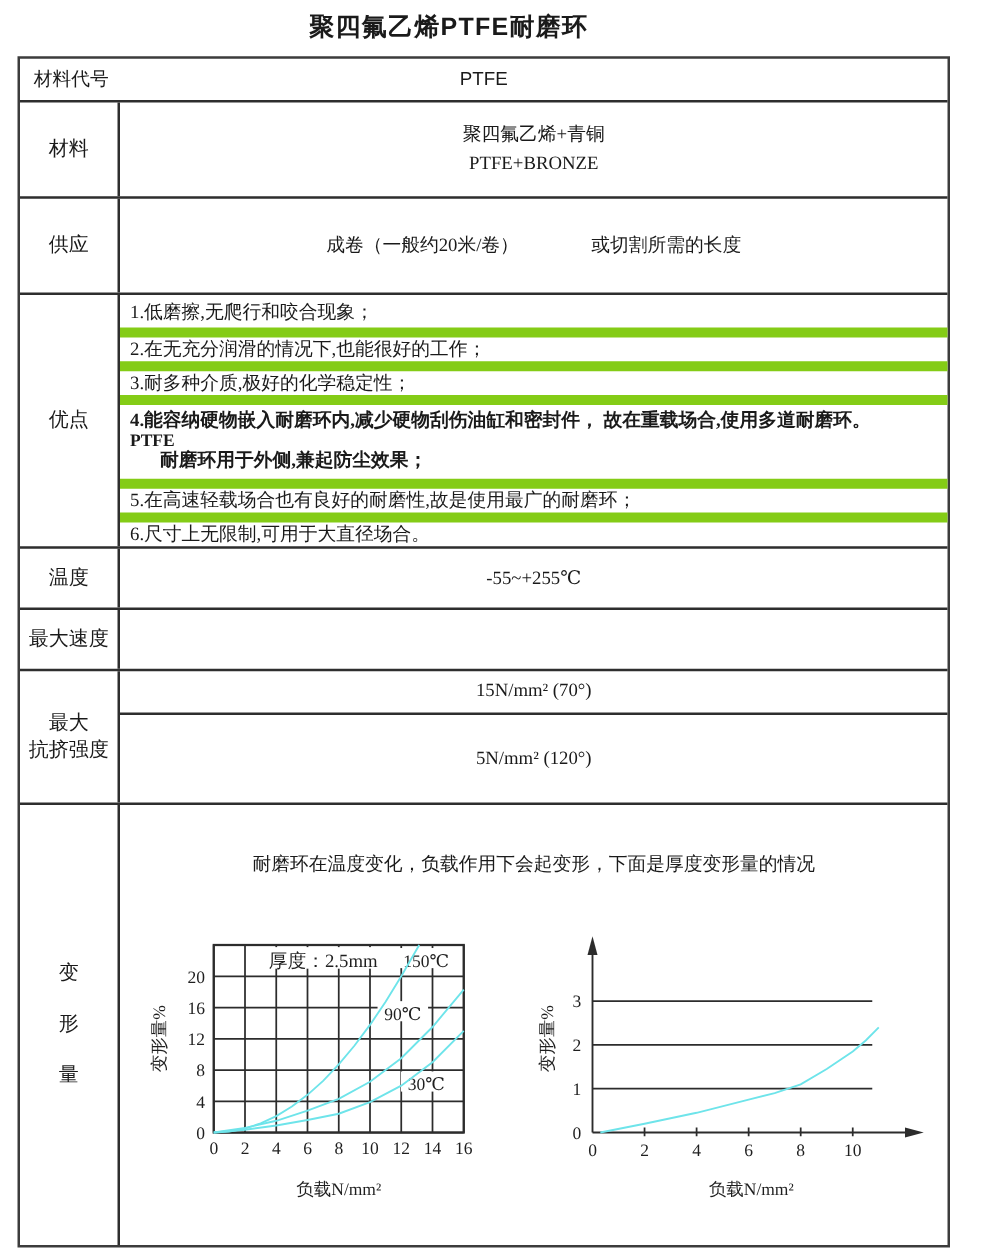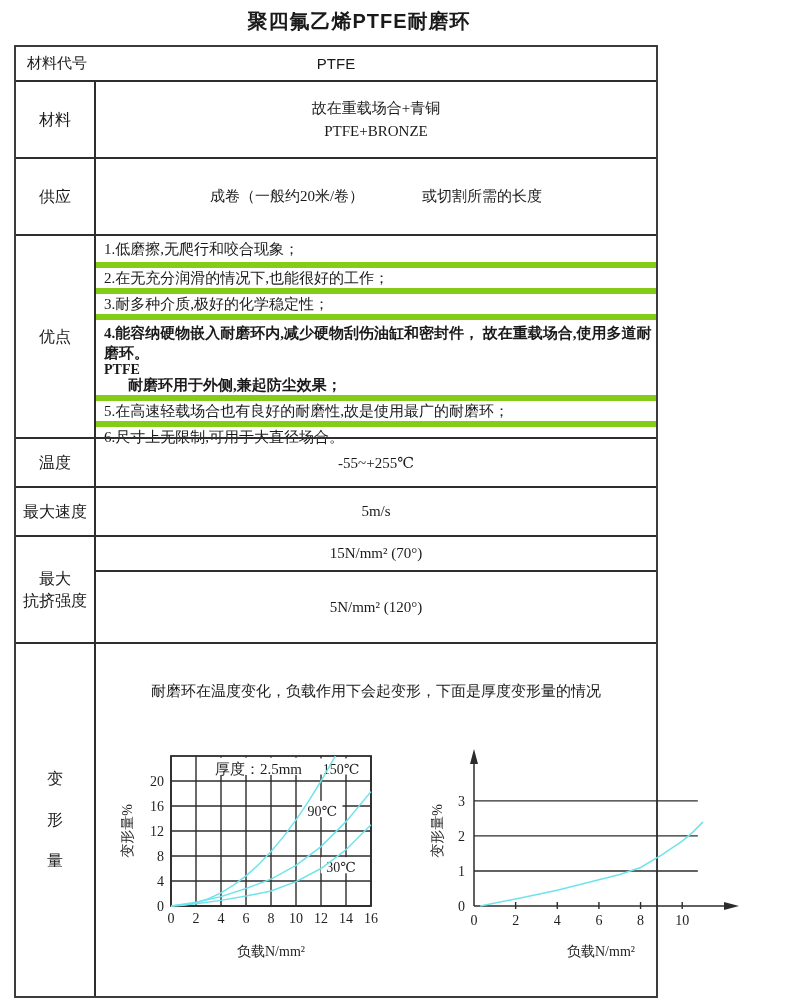--- a/index.html
+++ b/index.html
@@ -7,21 +7,21 @@
     width:798px;height:1003px;position:relative;background:#ffffff;
     font-family:"Liberation Serif","DejaVu Serif",serif;color:#1a1a1a;
     overflow:hidden;
   }
   .page-title{
     position:absolute;top:8px;left:0;width:718px;text-align:center;
     font-family:"Liberation Sans","DejaVu Sans",sans-serif;
     font-size:20px;font-weight:bold;letter-spacing:1px;
   }
   .tbl{
-    position:absolute;left:14px;top:45px;width:644px;height:953px;
+    position:absolute;left:14px;top:45px;width:746px;height:953px;
     border:2px solid #3c3c3c;box-sizing:border-box;
     display:flex;flex-direction:column;background:#fff;
   }
   .row{display:flex;flex-direction:row;box-sizing:border-box;}
   .row + .row{border-top:2px solid #2e2e2e;}
   .lblcell{
     width:80px;flex:0 0 80px;border-right:2px solid #2e2e2e;box-sizing:border-box;
     display:flex;flex-direction:column;align-items:center;justify-content:center;
     font-size:16px;text-align:center;line-height:22px;
   }
@@ -35,21 +35,21 @@
   .r3{height:77px;flex:0 0 77px;}
   .r4{height:203px;flex:0 0 203px;}
   .r5{height:49px;flex:0 0 49px;}
   .r6{height:49px;flex:0 0 49px;}
   .r7{height:107px;flex:0 0 107px;}
   .r8{flex:1 1 auto;}
   .two-line{text-align:center;font-size:15px;line-height:23px;}
   .supply-gap{display:inline-block;width:58px;}
   .adv-col{flex:1;display:flex;flex-direction:column;}
   .adv-item{box-sizing:border-box;padding-left:8px;font-size:15px;display:flex;align-items:center;}
-  .adv-item + .adv-item{border-top:6px solid #84cc16;}
+  .adv-item + .adv-item{border-top:8px solid #84cc16;}
   .adv-i1,.adv-i2,.adv-i3,.adv-i5,.adv-i6{flex:0 0 26px;}
   .adv-i4{flex:1 1 auto;display:block;padding-top:3px;line-height:20px;font-weight:bold;}
   .adv-i4 .l2{font-size:14px;line-height:13px;display:block;}
   .adv-i4 .l3{display:block;padding-left:24px;line-height:19px;}
   .center-val{font-size:15px;}
   .strength-col{flex:1;display:flex;flex-direction:column;}
   .strength-cell{box-sizing:border-box;display:flex;align-items:center;justify-content:center;font-size:15px;}
   .strength-cell + .strength-cell{border-top:2px solid #2e2e2e;}
   .st1{flex:0 0 33px;} .st2{flex:0 0 36px;} .st3{flex:1;}
   .vlabel{display:flex;flex-direction:column;gap:19px;font-size:16px;}
@@ -71,21 +71,21 @@
     <div class="full">
       <span class="lbl-left">材料代号</span>
       <span class="val-center">PTFE</span>
     </div>
   </div>
 
   <div class="row r2">
     <div class="lblcell">材料</div>
     <div class="content">
       <div class="two-line">
-        <div>故在重载场合+青铜</div>
+        <div>聚四氟乙烯+青铜</div>
         <div>PTFE+BRONZE</div>
       </div>
     </div>
   </div>
 
   <div class="row r3">
     <div class="lblcell">供应</div>
     <div class="content center-val">
       <span>成卷（一般约20米/卷）</span>
       <span class="supply-gap"></span>
@@ -109,21 +109,20 @@
     </div>
   </div>
 
   <div class="row r5">
     <div class="lblcell">温度</div>
     <div class="content center-val">-55~+255℃</div>
   </div>
 
   <div class="row r6">
     <div class="lblcell">最大速度</div>
-    <div class="content center-val">5m/s</div>
   </div>
 
   <div class="row r7">
     <div class="lblcell">
       <span>最大</span>
       <span>抗挤强度</span>
     </div>
     <div class="strength-col">
       <div class="strength-cell st1">15N/mm² (70°)</div>
       <div class="strength-cell st3">5N/mm² (120°)</div>

